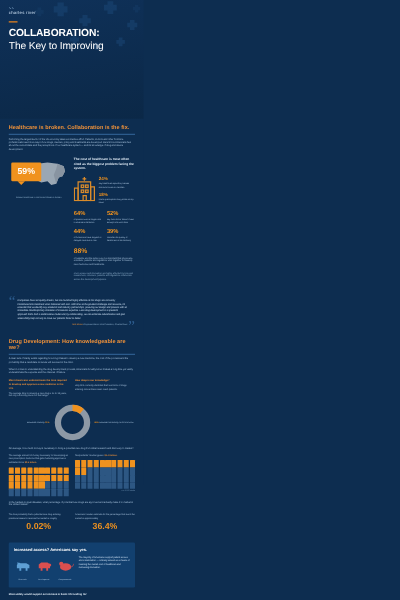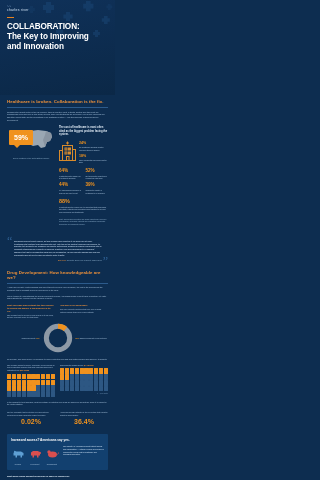--- a/index.html
+++ b/index.html
@@ -18,21 +18,21 @@
     background:linear-gradient(170deg,#0f3159 0%,#0b2847 100%);
     padding:6px 7px 0 7px; overflow:hidden;
   }
   .crosses { position:absolute; inset:0; opacity:.5; pointer-events:none; }
   .logo-wrap { position:relative; z-index:2; }
   .logo-mark { font-size:2.4px; letter-spacing:.2px; color:#9fc3e8; line-height:1; }
   .logo-name { font-size:3.4px; letter-spacing:.25px; color:#cfe2f5; line-height:1.1; margin-top:.4px;}
   .rule { width:7px; height:1.2px; background:#e8821e; margin:4px 0 4.5px 0; position:relative; z-index:2;}
   .title { position:relative; z-index:2; font-size:8.2px; line-height:1.22; letter-spacing:-.1px; color:#ffffff; }
   .title b { font-weight:bold; display:block; }
-  .title span { font-weight:bold; display:block; }
+  .title span { font-weight:normal; display:block; }
 
   
   .sec1 { padding:4px 7px 4px 7px; }
   .sec-head { font-size:4.4px; color:#f0923a; font-weight:bold; letter-spacing:.05px; }
   .divider { height:.5px; background:#2c5b8c; margin:3px 0; }
   .body-xs { font-size:1.9px; line-height:1.5; color:#a9c4de; }
 
   .two-col { display:flex; gap:4px; margin-top:4px; }
   .col-l { width:48px; flex:none; }
   .col-r { flex:1; }
@@ -149,21 +149,20 @@
     </svg>
 
     <div class="logo-wrap">
       <div class="logo-mark">∿∿</div>
       <div class="logo-name">charles river</div>
     </div>
     <div class="rule"></div>
     <div class="title">
       <b>COLLABORATION:</b>
       <span>The Key to Improving</span>
-      <span>and Innovation</span>
     </div>
   </div>
 
   <div class="sec1">
     <div class="sec-head">Healthcare is broken. Collaboration is the fix.</div>
     <div class="divider"></div>
     <div class="body-xs">Reforming the largest sector of the US economy takes a collective effort. Patients, doctors and other front-line professionals need more say in how drugs, devices, policy and treatments are developed. Here's how Americans feel about the current state and the perceptions of our healthcare system — and its knowledge of drug and device development.</div>
 
     <div class="two-col">
       <div class="col-l">

